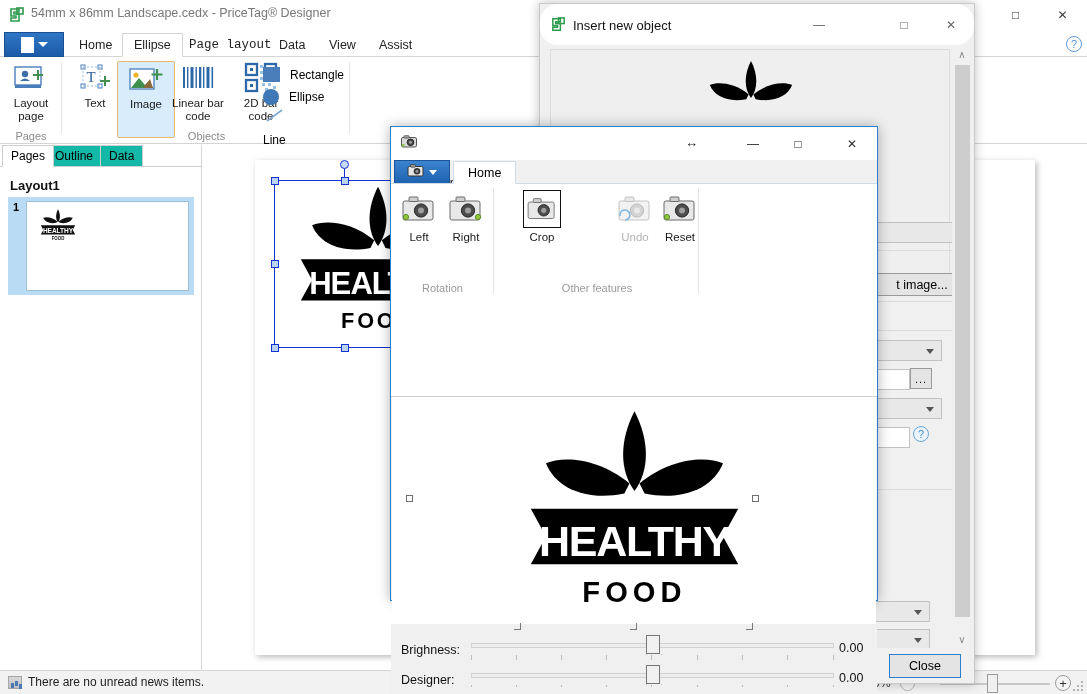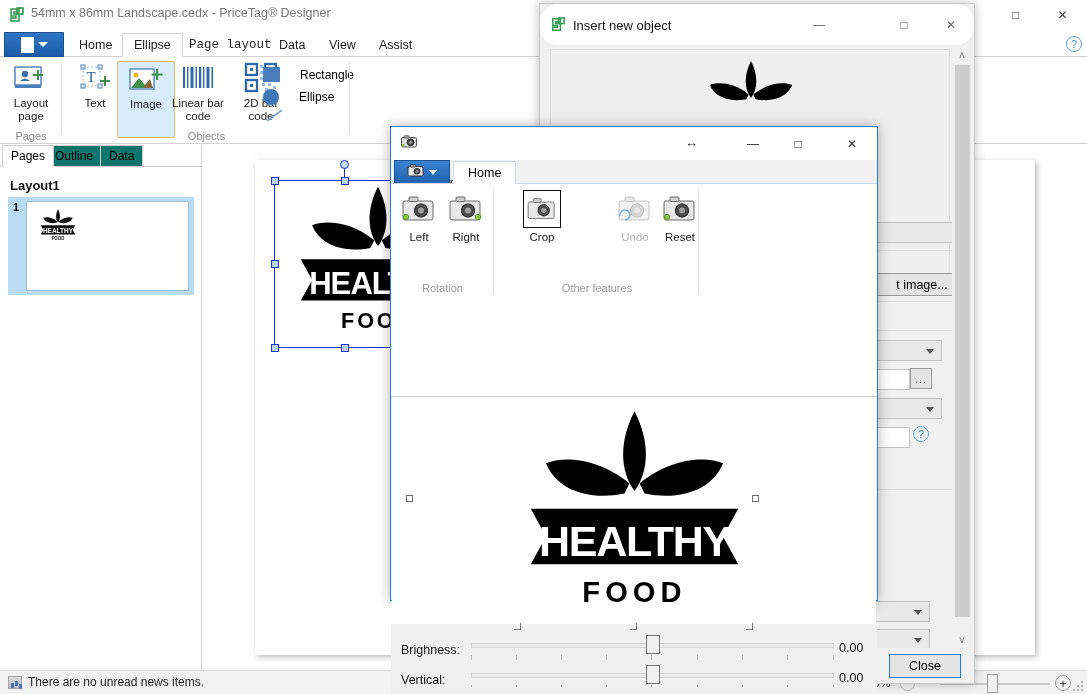--- a/index.html
+++ b/index.html
@@ -35,25 +35,25 @@
   
   .ribbon { position:absolute; left:0; top:57px; width:1087px; height:87px; background:#fff; border-bottom:1px solid #d4d4d4; }
   .rgroup { position:absolute; top:0; height:87px; }
   .rgroup .glabel { position:absolute; bottom:2px; width:100%; text-align:center; font-size:11px; color:#8a8a8a; }
   .rgroup .sep { position:absolute; top:5px; right:0; width:1px; height:72px; background:#e2e2e2; }
   .bigbtn { position:absolute; top:4px; width:58px; text-align:center; }
   .bigbtn .bi { height:34px; display:flex; align-items:center; justify-content:center; margin-bottom:2px; }
   .bigbtn .bl { font-size:11.5px; line-height:12.5px; color:#1a1a1a; }
   .bigbtn.sel { background:#d8ecfb; border:1px solid #e8b96a; border-radius:2px; }
 
-  .smallitem { position:absolute; height:21px; display:flex; align-items:center; gap:20px; font-size:12px; }
+  .smallitem { position:absolute; height:21px; display:flex; align-items:center; gap:10px; font-size:12px; }
 
   
   .leftpanel { position:absolute; left:0; top:145px; width:202px; height:525px; background:#fff; border-right:1px solid #d6d6d6; }
-  .ptab { position:absolute; top:0; height:22px; padding:0 8px; display:flex; align-items:center; font-size:12px; background:#0f766e; border:1px solid #cfcfcf; }
+  .ptab { position:absolute; top:0; height:22px; padding:0 8px; display:flex; align-items:center; font-size:12px; background:#14b8a6; border:1px solid #cfcfcf; }
   .ptab.active { background:#fff; border-bottom-color:#fff; z-index:2; }
   .ptabline { position:absolute; left:0; top:21px; width:202px; height:1px; background:#cfcfcf; }
   .layoutlbl { position:absolute; left:10px; top:33px; font-size:13px; font-weight:bold; color:#111; }
   .pagecard { position:absolute; left:8px; top:52px; width:186px; height:98px; background:#b9dcf4; }
   .pagenum { position:absolute; left:5px; top:4px; font-size:11px; font-weight:bold; }
   .pagethumb { position:absolute; left:18px; top:4px; width:163px; height:90px; background:#fff; border:1px solid #9abfd6; }
 
   .canvasarea { position:absolute; left:203px; top:145px; width:884px; height:525px; background:#fff; }
   .doc { position:absolute; left:52px; top:15px; width:780px; height:495px; background:#fff; box-shadow:2px 2px 6px rgba(0,0,0,.28); }
 
@@ -561,21 +561,21 @@
           <i style="left:45px"></i>
           <i style="left:90px"></i>
           <i style="left:135px"></i>
       <i style="left:180px"></i>
           <i style="left:226px"></i>
           <i style="left:271px"></i>
           <i style="left:316px"></i>
           <i style="left:362px"></i>
     </span>
 
-    <span class="slabel" style="left:10px; top:49px;">Vertical:</span>
+    <span class="slabel" style="left:10px; top:49px;">Designer:</span>
     <span class="strack" style="left:80px; top:49px; width:363px;"></span>
     <span class="sthumb" style="left:255px; top:41px;"></span>
     <span class="sval" style="left:448px; top:47px;">0.00</span>
     <span class="ticks" style="left:80px; top:61px; width:363px;">
       <i style="left:0"></i>
           <i style="left:45px"></i>
           <i style="left:90px"></i>
           <i style="left:135px"></i>
       <i style="left:180px"></i>
           <i style="left:226px"></i>

